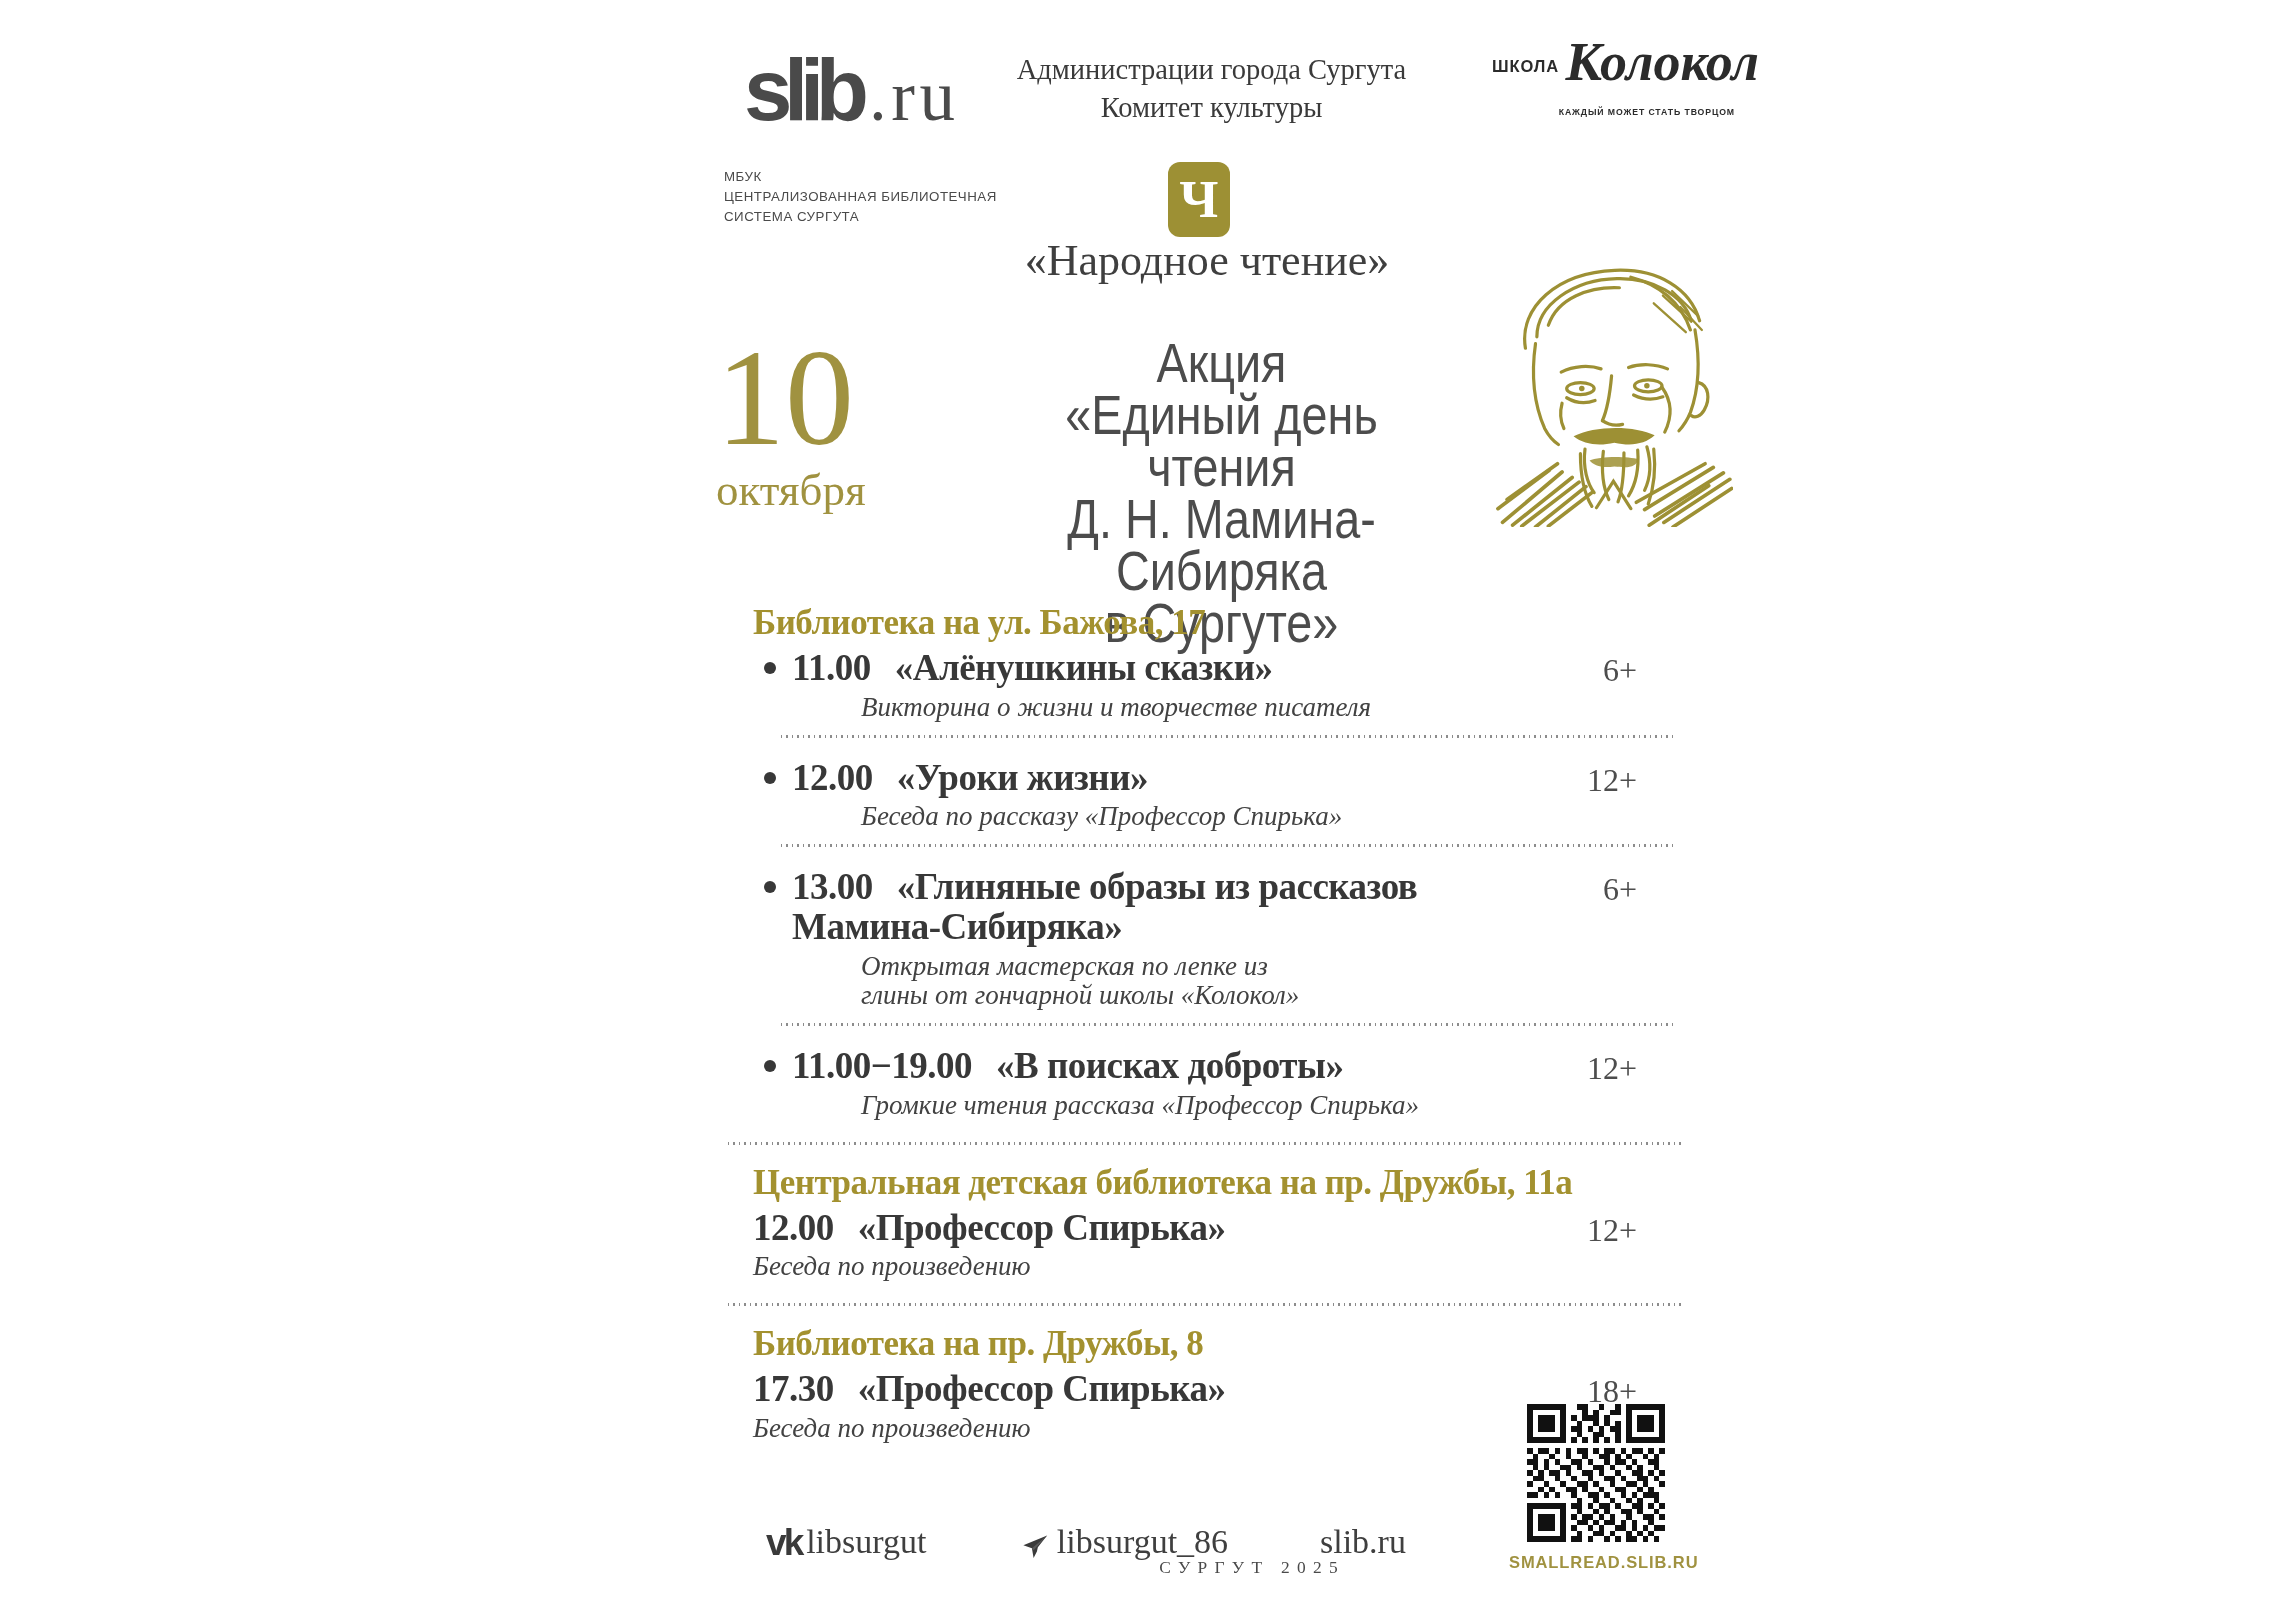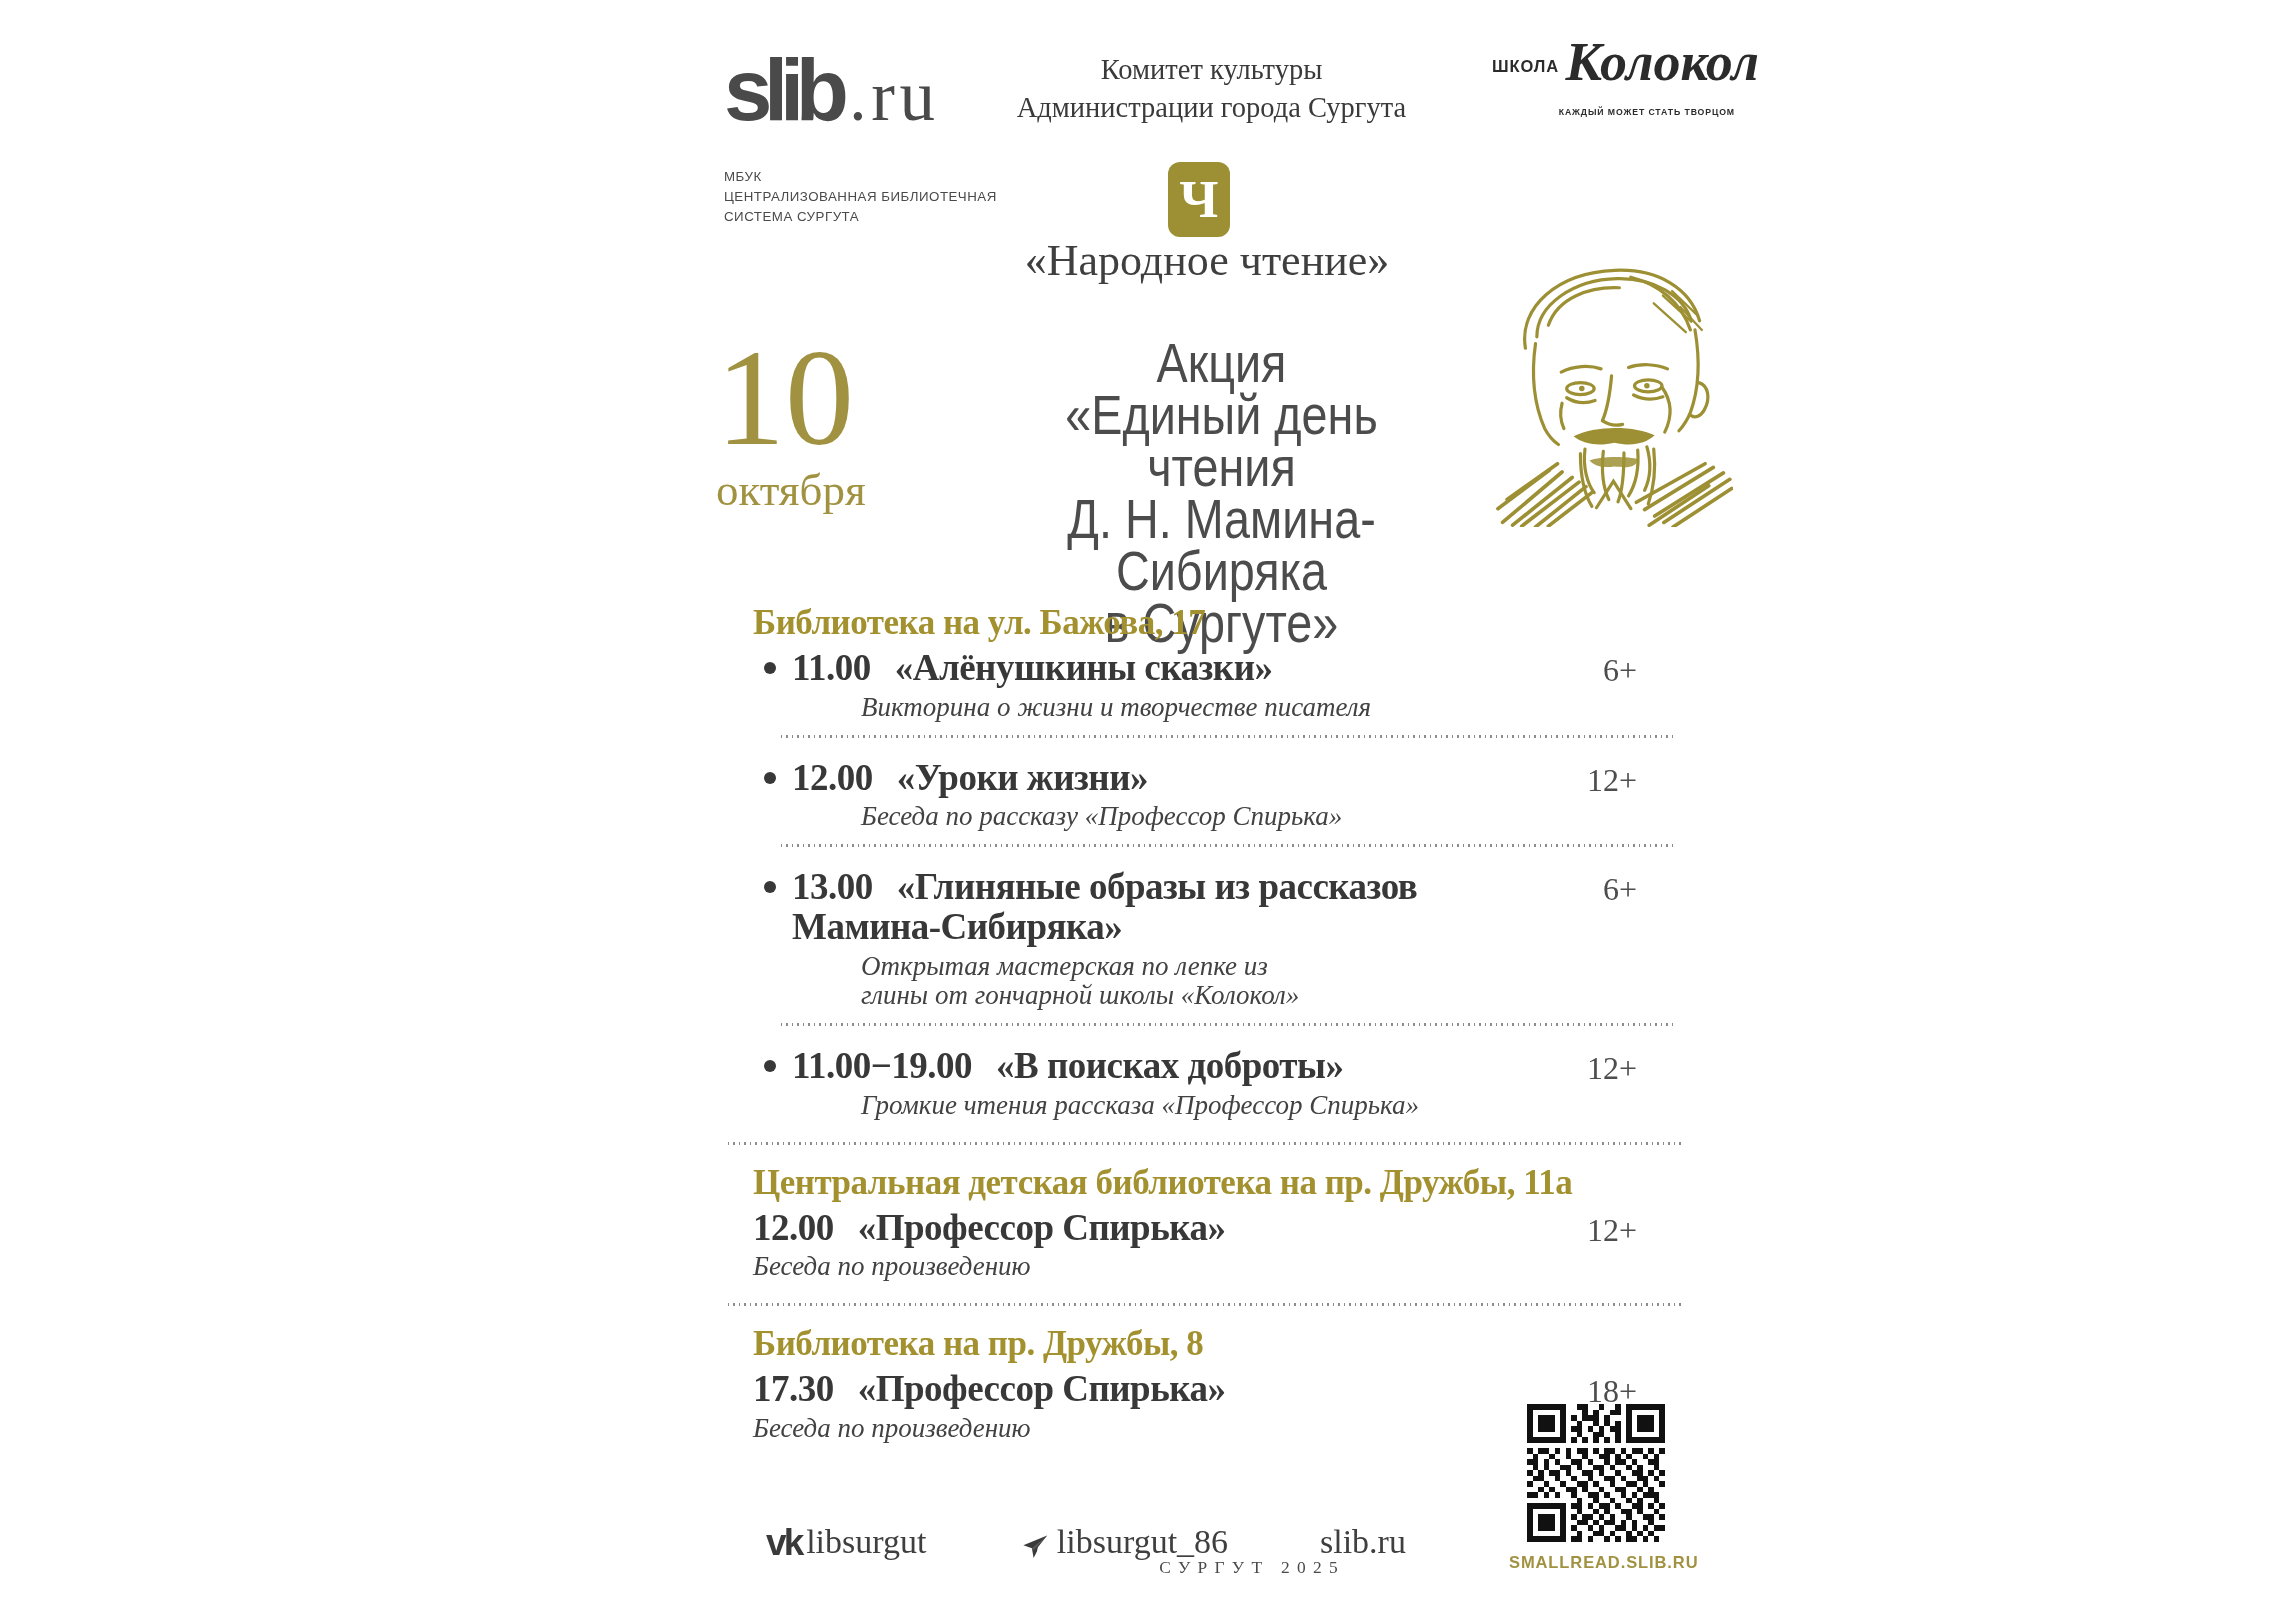--- a/index.html
+++ b/index.html
@@ -4,21 +4,21 @@
 <style>
   html,body{margin:0;padding:0;background:#ffffff;}
   body{width:2417px;height:1611px;position:relative;overflow:hidden;
        font-family:"Liberation Serif",serif;color:#3f3f3f;}
   .abs{position:absolute;}
 
   
   .slib-logo{left:724px;top:46px;width:257px;}
   .slib-graphic{display:flex;align-items:baseline;height:108px;}
   .slib-word{font-family:"Liberation Sans",sans-serif;font-weight:900;font-size:87px;
-             letter-spacing:-8.3px;color:#4a4a4a;line-height:1;}
+             letter-spacing:-8.3px;color:#4a4a4a;line-height:1;margin-left:20px;}
   .slib-ru{font-family:"Liberation Serif",serif;font-weight:400;font-size:71px;
            color:#4a4a4a;letter-spacing:4.6px;line-height:1;margin-left:8.3px;}
   .slib-org{margin-top:13px;font-family:"Liberation Sans",sans-serif;font-size:13.3px;
             line-height:1.5;letter-spacing:0.5px;color:#4a4a4a;}
   .slib-org div{white-space:nowrap;}
 
   .committee{left:982px;top:51px;width:459px;text-align:center;
              font-size:28.5px;line-height:1.32;color:#3a3a3a;}
 
   .kolokol{left:1492px;top:40px;width:243px;}
@@ -97,22 +97,22 @@
     <span class="slib-ru">.ru</span>
   </div>
   <div class="slib-org">
     <div>МБУК</div>
     <div>ЦЕНТРАЛИЗОВАННАЯ БИБЛИОТЕЧНАЯ</div>
     <div>СИСТЕМА СУРГУТА</div>
   </div>
 </div>
 
 <div class="abs committee">
+  <div>Администрации города Сургута</div>
   <div>Комитет культуры</div>
-  <div>Администрации города Сургута</div>
 </div>
 
 <div class="abs kolokol">
   <div class="kolokol-row">
     <span class="kolokol-school">ШКОЛА</span>
     <span class="kolokol-name">Колокол</span>
   </div>
   <div class="kolokol-tagline">КАЖДЫЙ МОЖЕТ СТАТЬ ТВОРЦОМ</div>
 </div>
 

